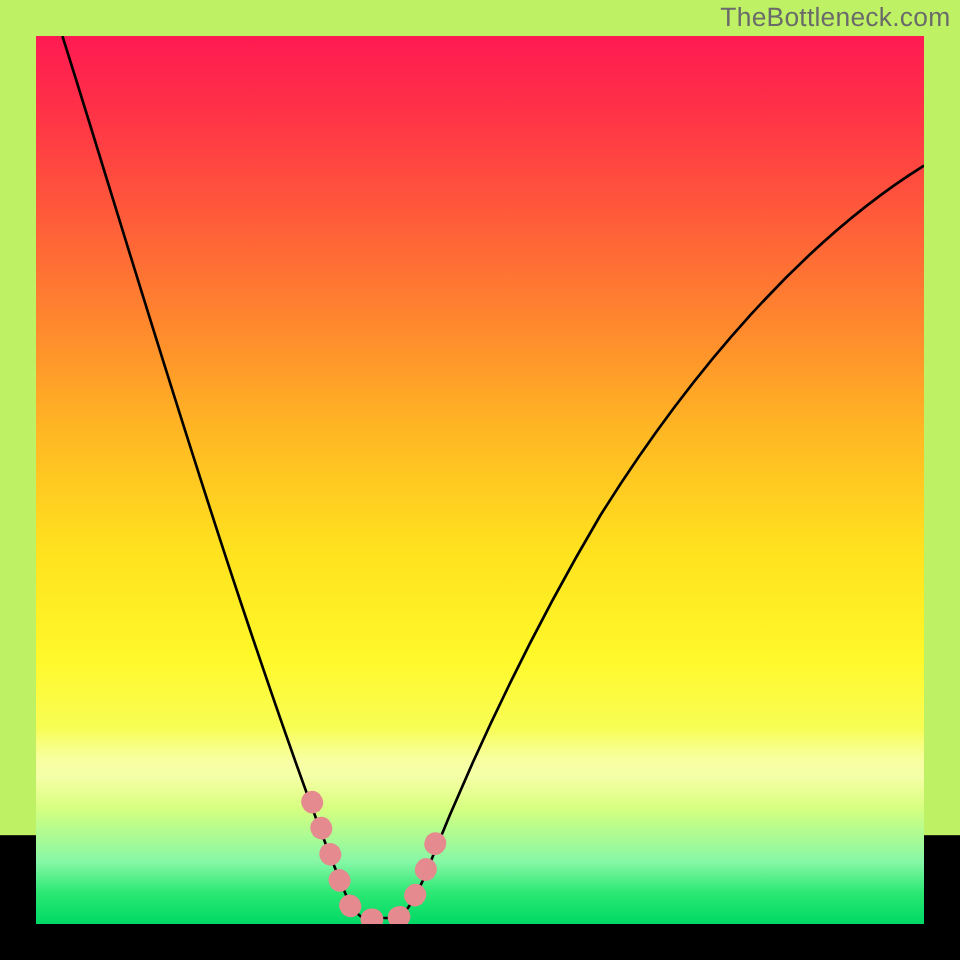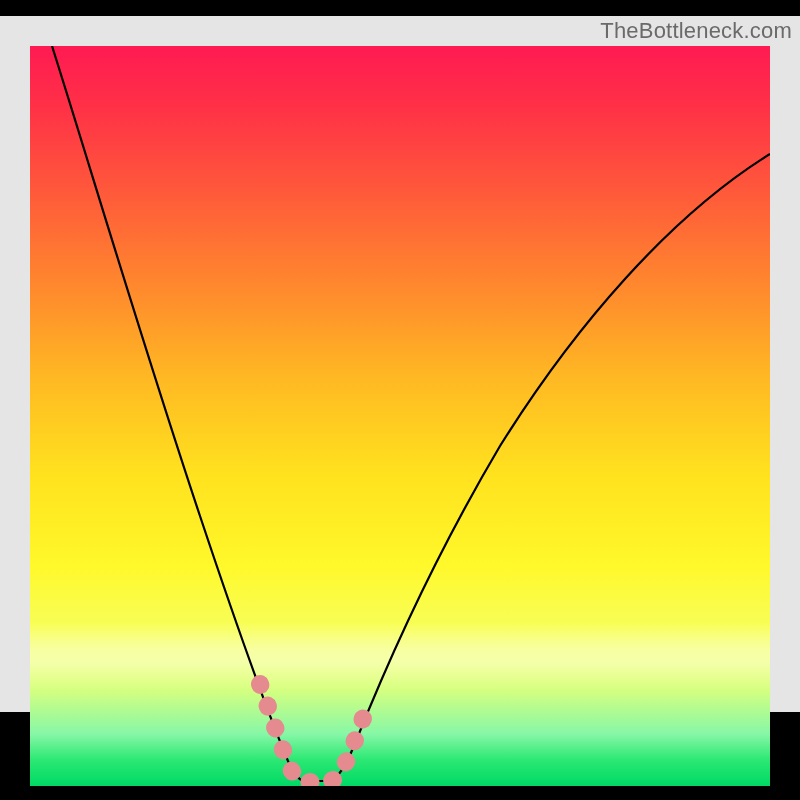--- a/index.html
+++ b/index.html
@@ -6,25 +6,25 @@
     margin: 0;
     padding: 0;
     width: 800px;
     height: 800px;
     background: #000;
     overflow: hidden;
     font-family: Arial, Helvetica, sans-serif;
   }
   .frame {
     position: absolute;
-    top: 16px;
+    top: 0;
     left: 0;
     width: 800px;
     height: 696px;
-    background: #e5e5e5;
+    background: #bef264;
   }
   .plot-area {
     position: absolute;
     top: 30px;
     left: 30px;
     width: 740px;
     height: 740px;
     overflow: hidden;
   }
   .gradient {

